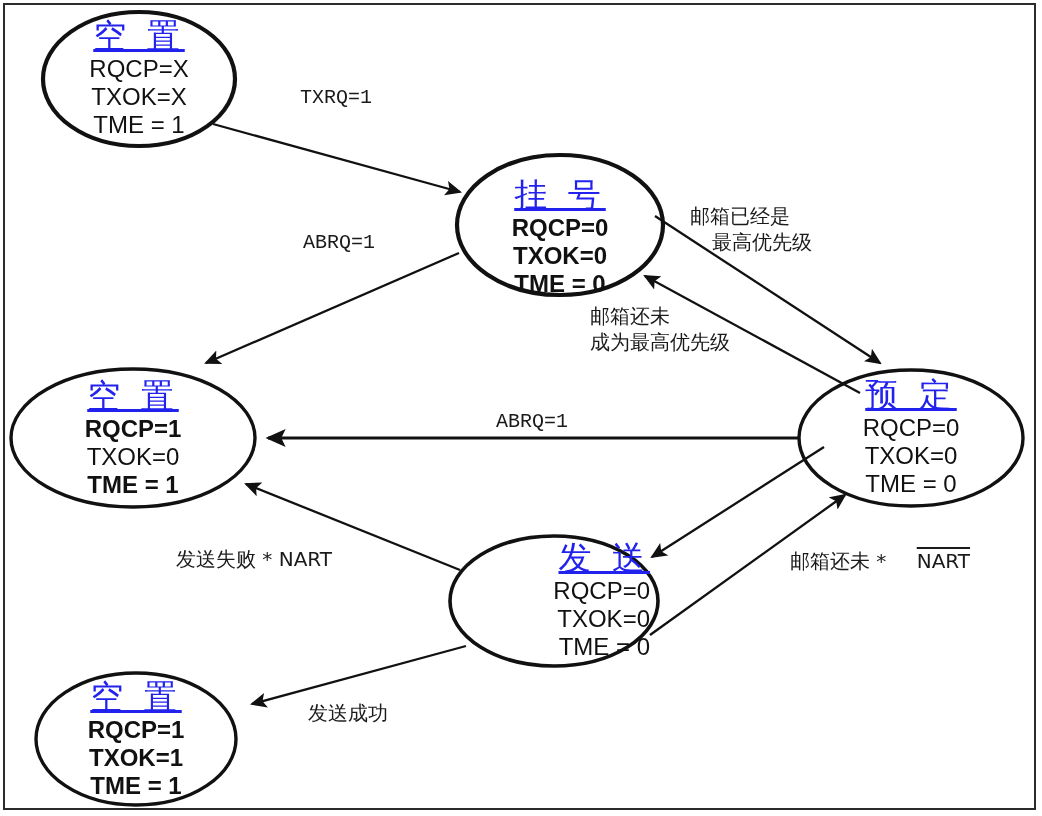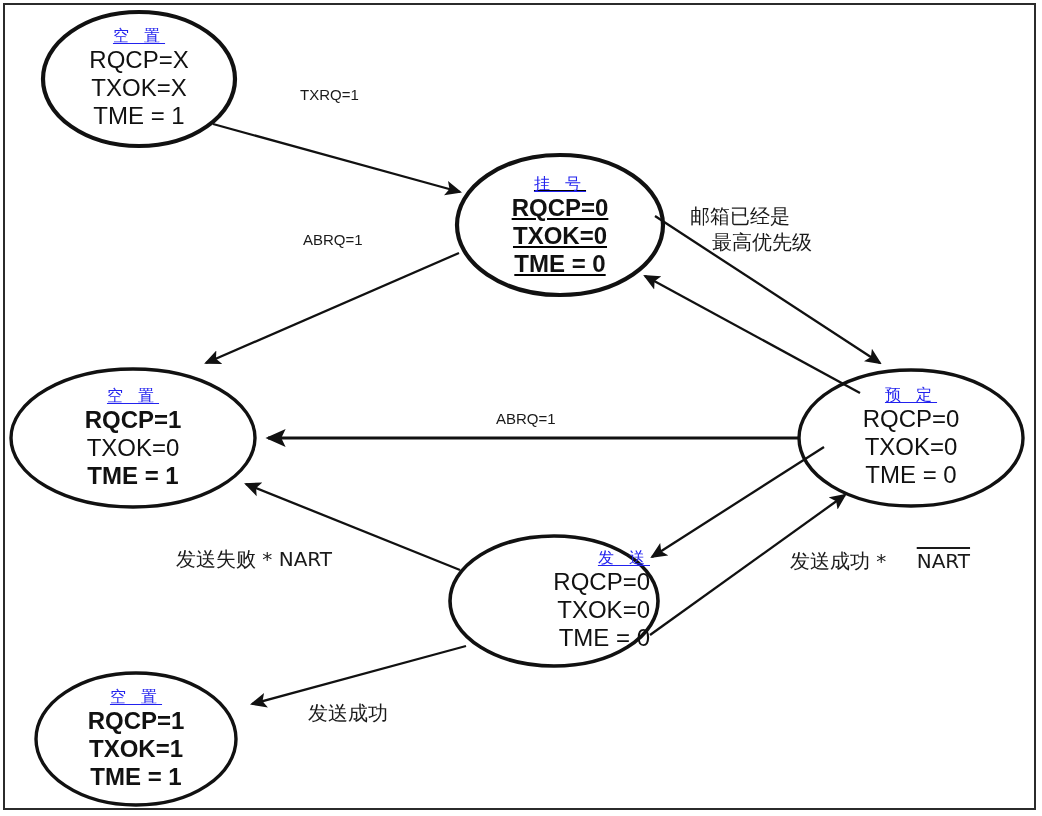--- a/index.html
+++ b/index.html
@@ -40,21 +40,21 @@
     display: flex;
     flex-direction: column;
     align-items: center;
     justify-content: center;
     text-align: center;
     box-sizing: border-box;
     pointer-events: auto;
   }
   .state-title {
     color: #2222ee;
-    font-size: 16px;
+    font-size: 33px;
     line-height: 1.05;
     letter-spacing: 5px;
     text-decoration: underline;
     text-underline-offset: 2px;
     margin-bottom: 1px;
     white-space: nowrap;
     font-family: "DejaVu Sans", "Liberation Sans", sans-serif;
   }
   .state-line {
     color: #111111;
@@ -62,24 +62,24 @@
     line-height: 1.16;
     white-space: nowrap;
     font-family: "Liberation Sans", "DejaVu Sans", sans-serif;
   }
   .state-line.bold {
     font-weight: bold;
   }
   .edge-label {
     position: absolute;
     color: #1a1a1a;
-    font-size: 15px;
+    font-size: 20px;
     line-height: 1.3;
     white-space: nowrap;
-    font-family: Liberation Sans, sans-serif;
+    font-family: Liberation Mono, monospace;
   }
   .edge-label.cjk {
     font-family: "DejaVu Sans", "Liberation Sans", sans-serif;
     font-size: 20px;
   }
   .edge-label .ovl {
     text-decoration: overline;
     text-underline-offset: 2px;
     margin-left: 24px;
   }
@@ -132,21 +132,21 @@
     </g>
   </svg>
 
   <div class="state-node" style="left:43px; top:18px; width:192px; height:122px;">
     <div class="state-title">空 置</div>
     <div class="state-line">RQCP=X</div>
     <div class="state-line">TXOK=X</div>
     <div class="state-line">TME = 1</div>
   </div>
 
-  <div class="state-node" style="left:462px; top:165px; width:196px; height:124px;text-decoration:underline;">
+  <div class="state-node" style="left:462px; top:176px; width:196px; height:124px;">
     <div class="state-title">挂 号</div>
     <div class="state-line bold">RQCP=0</div>
     <div class="state-line bold">TXOK=0</div>
     <div class="state-line bold">TME = 0</div>
   </div>
 
   <div class="state-node" style="left:37px; top:378px; width:192px; height:122px;">
     <div class="state-title">空 置</div>
     <div class="state-line bold">RQCP=1</div>
     <div class="state-line">TXOK=0</div>
@@ -176,25 +176,29 @@
 
   <div class="edge-label" style="left:300px; top:85px;">TXRQ=1</div>
 
   <div class="edge-label" style="left:303px; top:230px;">ABRQ=1</div>
 
   <div class="edge-label cjk" style="left:690px; top:203px;">
     <span>邮箱已经是</span>
     <span class="l2" style="padding-left:22px;">最高优先级</span>
   </div>
 
+  <div class="edge-label cjk" style="left:590px; top:303px;">
+    <span>邮箱还未</span>
+    <span class="l2">成为最高优先级</span>
+  </div>
 
   <div class="edge-label" style="left:496px; top:409px;">ABRQ=1</div>
 
 
   <div class="edge-label cjk" style="left:176px; top:546px;">发送失败 * NART</div>
 
   <div class="edge-label cjk" style="left:790px; top:548px;">
-    <span>发送成功 * </span><span class="ovl">NART</span>
+    <span>邮箱还未 * </span><span class="ovl">NART</span>
   </div>
 
   <div class="edge-label cjk" style="left:308px; top:700px;">发送成功</div>
 
 </div>
 
 </body></html>

